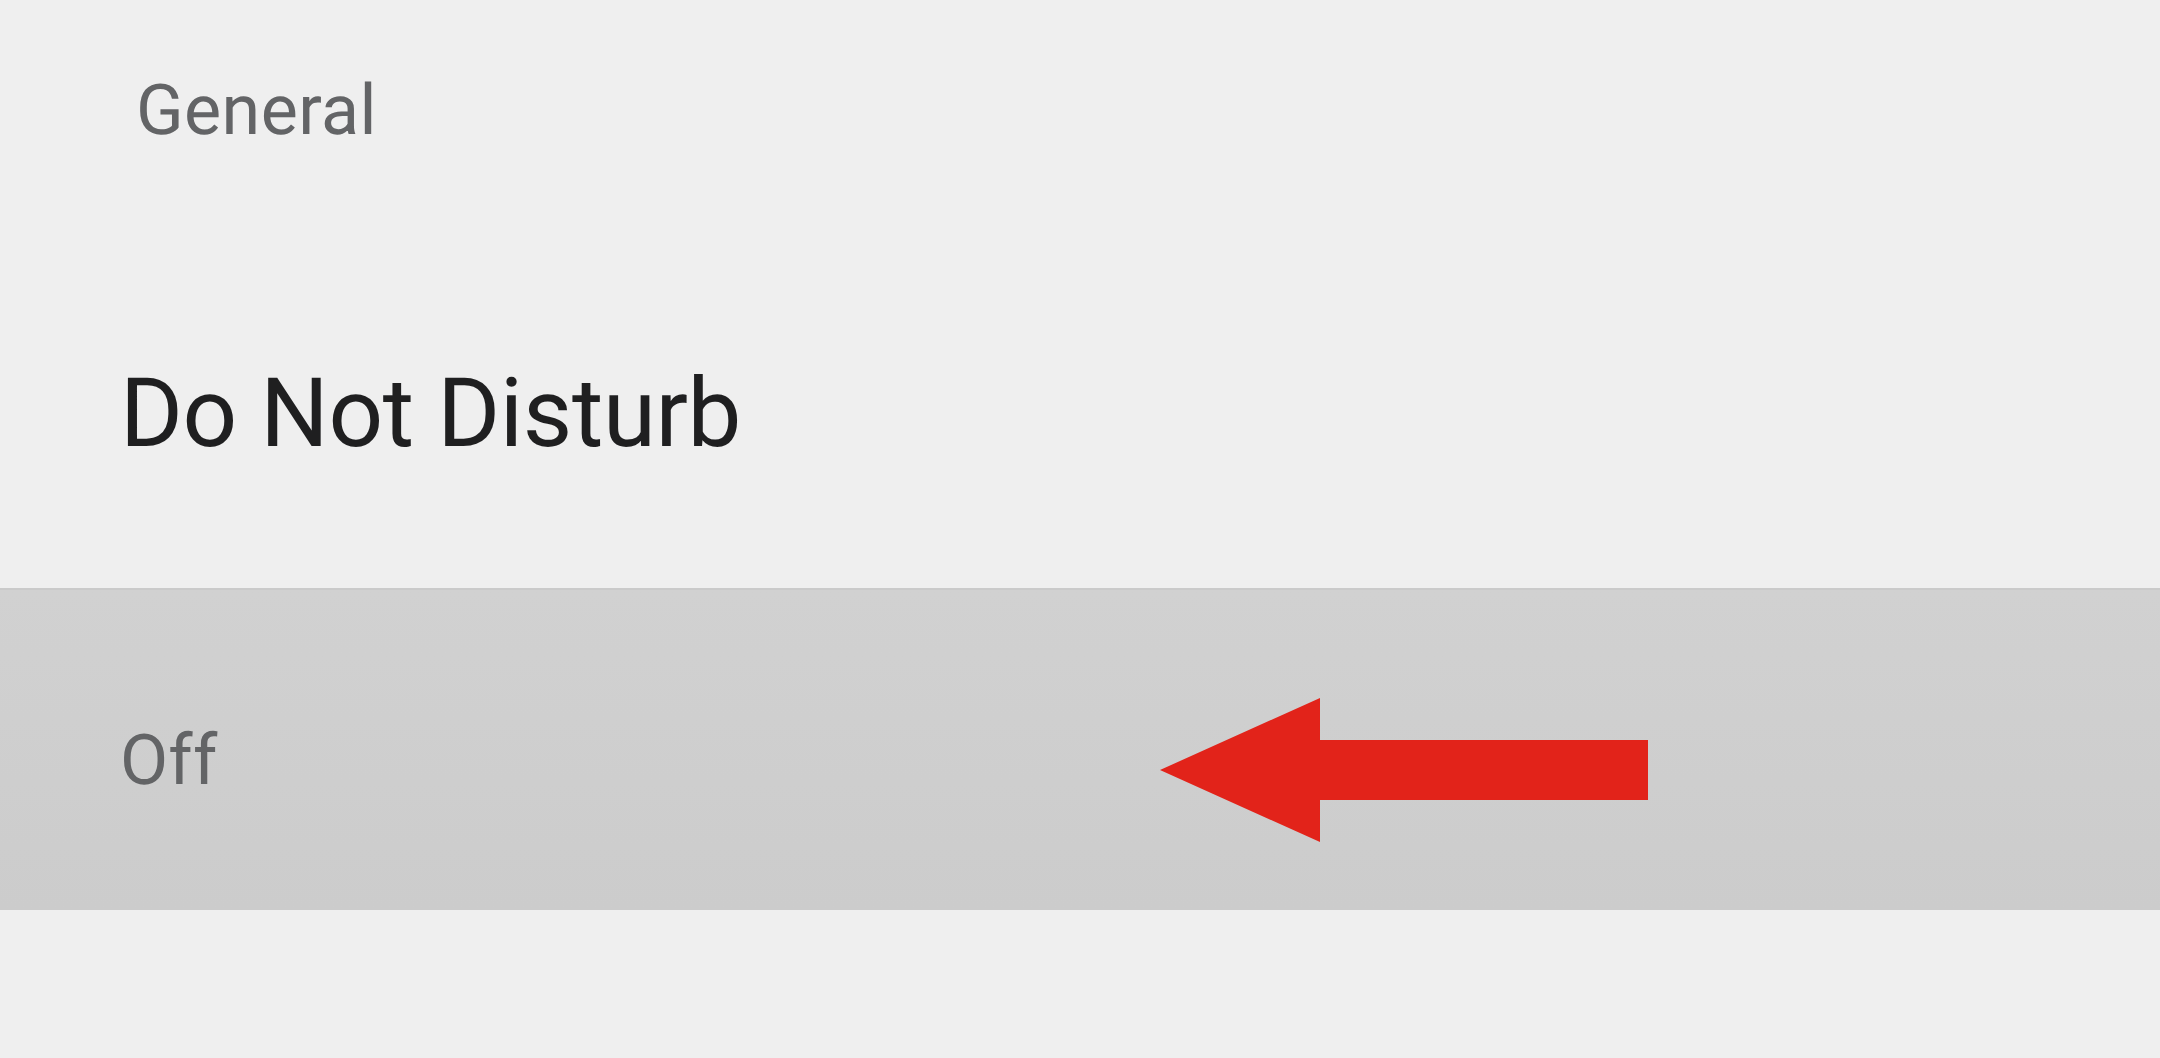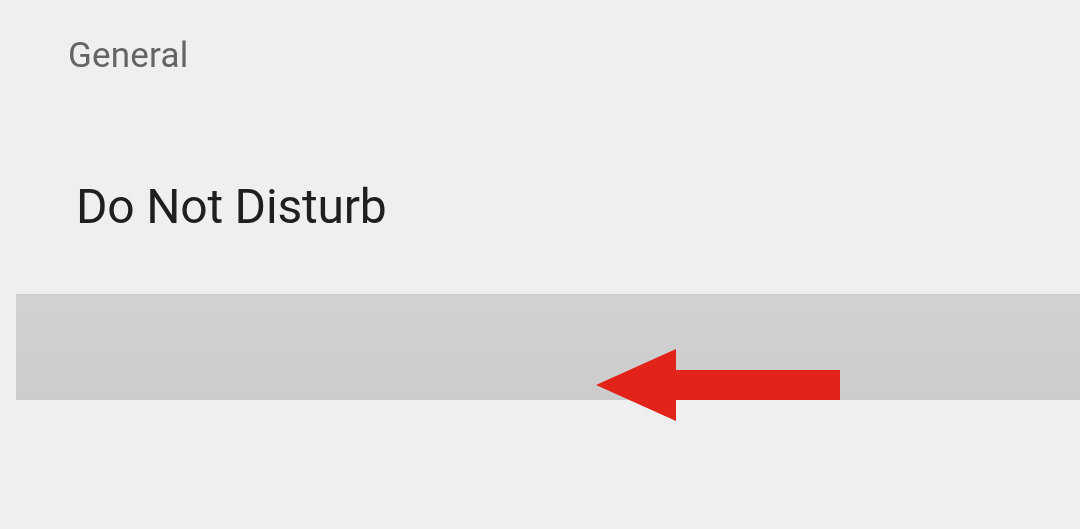--- a/index.html
+++ b/index.html
@@ -15,21 +15,20 @@
     font-size: 35px;
     color: #636466;
     font-weight: 400;
     padding-top: 35px;
     padding-left: 68px;
     letter-spacing: 0.2px;
   }
   .setting-row {
     padding-left: 60px;
     cursor: pointer;
-    margin-left: 16px;
   }
   .row-dnd {
     padding-top: 103px;
     padding-bottom: 60px;
   }
   .row-flash {
     padding-top: 51px;
     padding-bottom: 54px;
     position: relative;
     background: linear-gradient(to bottom, #d1d1d1 0%, #cccccc 100%);
@@ -64,20 +63,21 @@
 
 <div class="page">
 
   <div class="section-header">General</div>
 
   <div class="setting-row row-dnd">
     <div class="setting-title">Do Not Disturb</div>
   </div>
 
   <div class="setting-row row-flash">
+    <div class="setting-sub">Off</div>
 
     <div class="arrow">
       <svg width="244" height="72" viewBox="0 0 244 72">
         <polygon points="0,36 80,0 80,21 244,21 244,51 80,51 80,72" fill="#e2231a"></polygon>
       </svg>
     </div>
   </div>
 
 </div>
 

